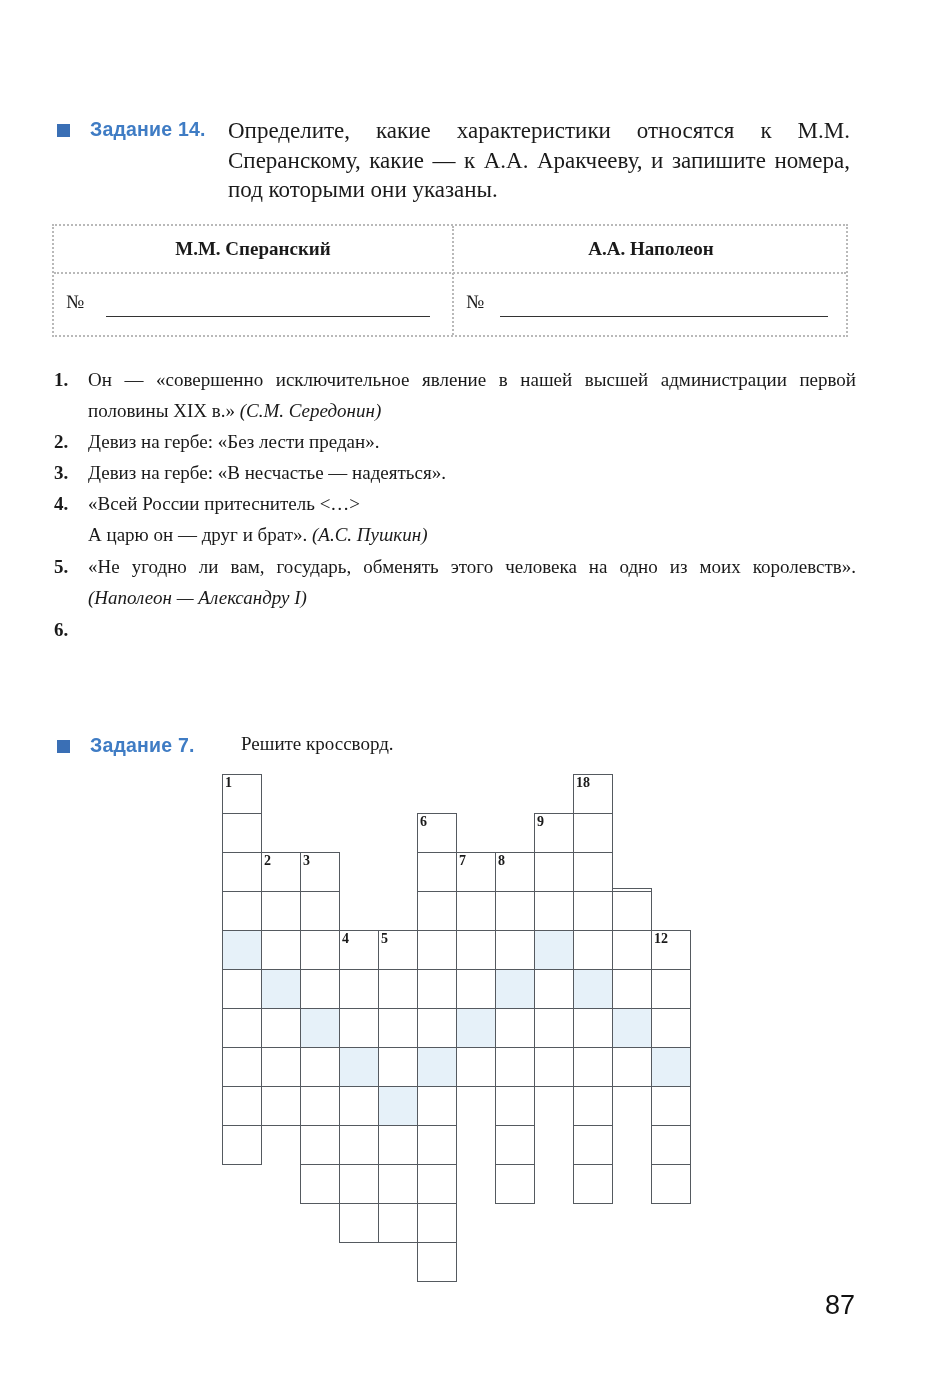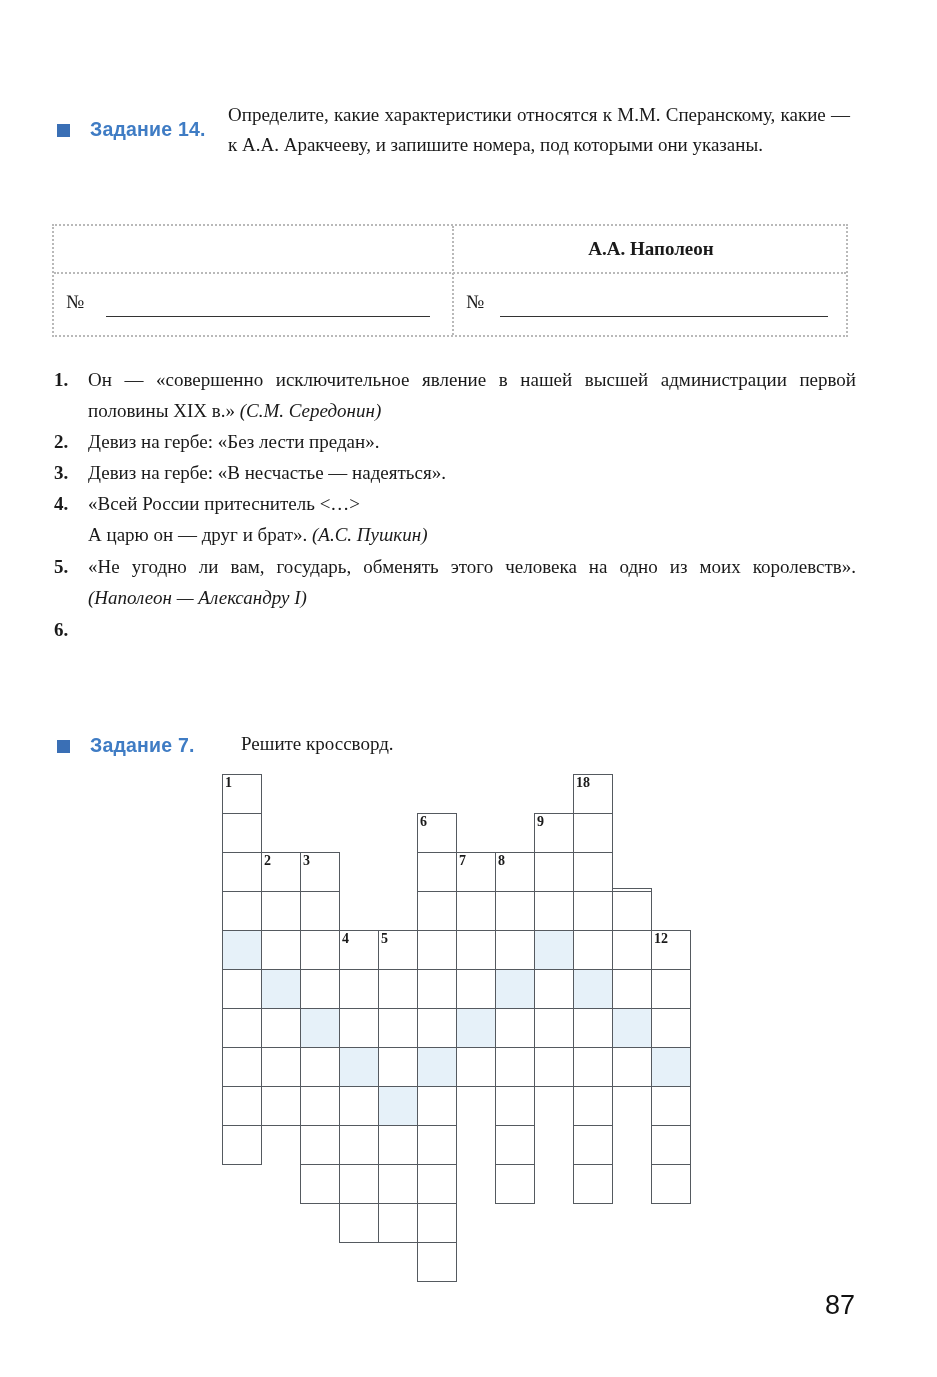--- a/index.html
+++ b/index.html
@@ -1,21 +1,21 @@
 <!DOCTYPE html>
 <html><head>
 <meta charset="utf-8">
 <style>
   html, body { margin:0; padding:0; background:#ffffff; }
   body { width:937px; height:1377px; position:relative; overflow:hidden;
          font-family:"Liberation Serif","DejaVu Serif",serif; color:#1a1a1a; }
   .task-head { position:absolute; display:flex; align-items:flex-start; }
   .task-square { width:13px; height:13px; background:#3a6fb5; margin-top:6px; margin-right:20px; flex:0 0 auto; }
   .task-label { font-family:"Liberation Sans","DejaVu Sans",sans-serif; font-weight:bold; color:#3f7cc4; font-size:19.5px; white-space:nowrap; letter-spacing:0.2px; }
-  .t14-text { position:absolute; left:228px; top:100px; width:622px; font-size:19px; line-height:29.5px; text-align:justify; }
+  .t14-text { position:absolute; left:228px; top:116px; width:622px; font-size:23px; line-height:29.5px; text-align:justify; }
   .t15-text { position:absolute; left:241px; top:733px; font-size:19px; }
   
   .answer-table { position:absolute; left:52px; top:224px; width:796px; height:113px;
      border:2px dotted #b9b9b9; box-sizing:border-box; }
   .at-hdiv { position:absolute; left:0; right:0; top:46px; border-top:2px dotted #b9b9b9; }
   .at-vdiv { position:absolute; top:0; bottom:0; left:398px; border-left:2px dotted #b9b9b9; }
   .at-head { position:absolute; top:12px; font-weight:bold; font-size:19px; text-align:center; }
   .at-no { position:absolute; top:65px; font-size:19px; }
   .at-line { position:absolute; top:90px; height:0; border-top:1.5px solid #333; }
   
@@ -35,20 +35,21 @@
 
 <div class="task-head" style="left:57px; top:118px;">
   <span class="task-square"></span>
   <span class="task-label">Задание 14.</span>
 </div>
 <div class="t14-text">Определите, какие характеристики относятся к М.М. Сперанскому, какие — к А.А. Аракчееву, и запишите номера, под которыми они указаны.</div>
 
 <div class="answer-table">
   <div class="at-hdiv"></div>
   <div class="at-vdiv"></div>
+  <div class="at-head" style="left:0; width:398px;">М.М. Сперанский</div>
   <div class="at-head" style="left:400px; width:394px;">А.А. Наполеон</div>
   <div class="at-no" style="left:12px;">№</div>
   <div class="at-line" style="left:52px; width:324px;"></div>
   <div class="at-no" style="left:412px;">№</div>
   <div class="at-line" style="left:446px; width:328px;"></div>
 </div>
 
 <div class="item" style="top:364px; height:62px;">
   <span class="num">1.</span>
   <span class="txt"><span>Он — «совершенно исключительное явление в нашей высшей администрации первой половины XIX в.»</span> <i>(С.М. Середонин)</i></span>

